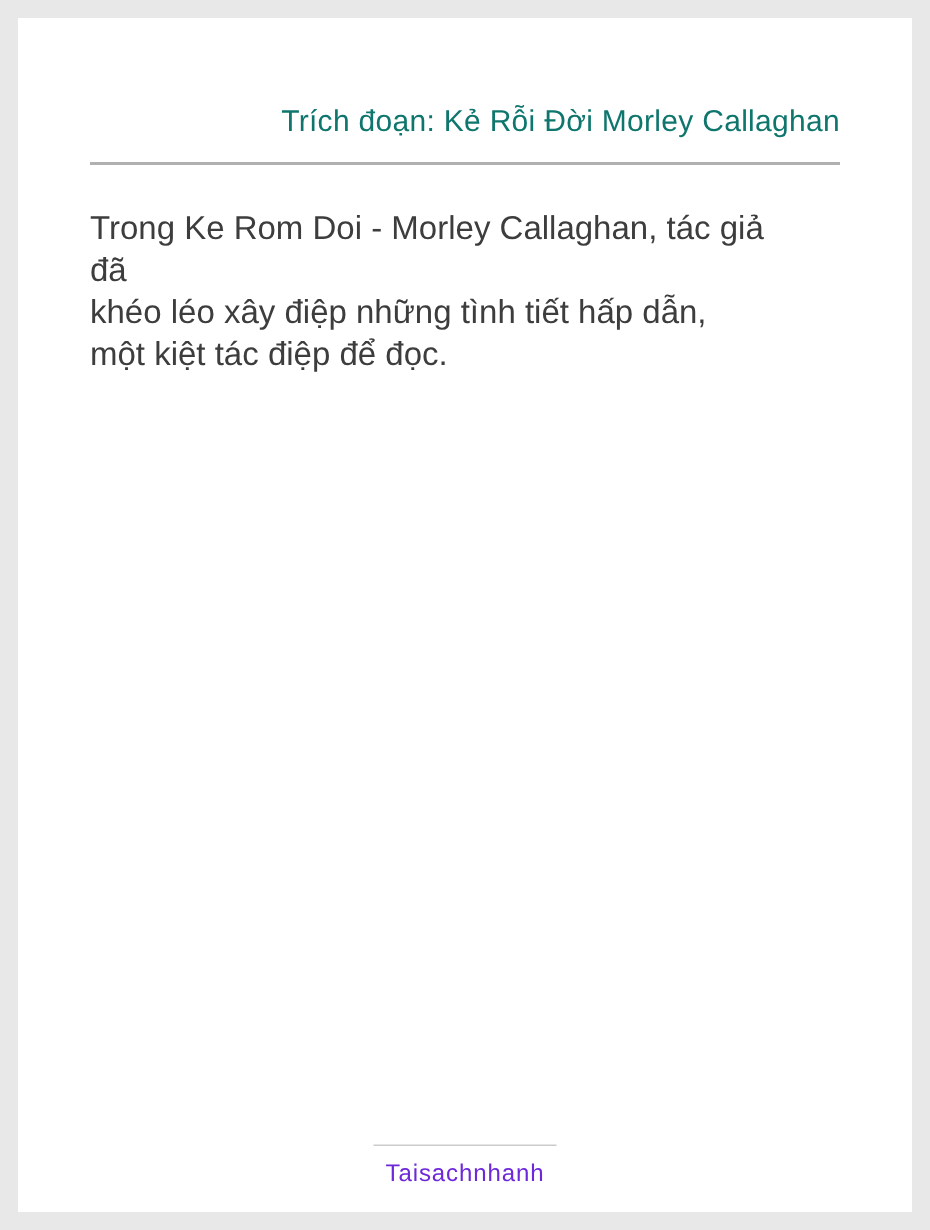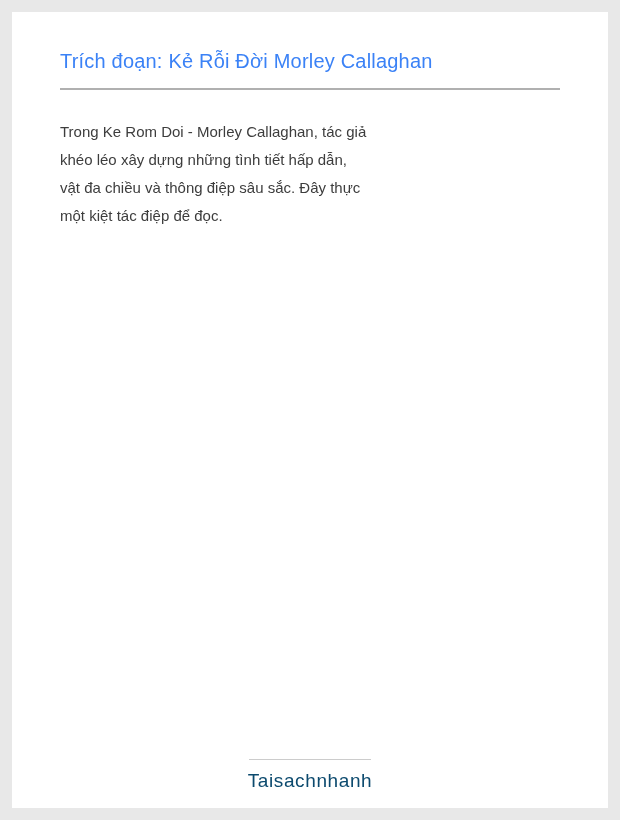--- a/index.html
+++ b/index.html
@@ -15,71 +15,71 @@
     left: 12px;
     top: 12px;
     width: 596px;
     height: 796px;
     background: #ffffff;
     display: flex;
     flex-direction: column;
     padding: 0 48px;
   }
   .page-title {
-    margin-top: 38px;
-    text-align: left;
+    margin-top: 58px;
+    text-align: right;
     font-size: 20px;
     font-weight: 500;
-    color: #3b82f6;
+    color: #0f766e;
     letter-spacing: 0.2px;
   }
   .title-divider {
     margin-top: 15px;
     border: none;
     border-top: 2px solid #b0b0b0;
     width: 100%;
   }
   .excerpt {
     margin-top: 28px;
-    font-size: 15px;
+    font-size: 22px;
     line-height: 28px;
     color: #3d3d3d;
   }
   .footer {
     margin-top: auto;
     margin-bottom: 16px;
     display: flex;
     flex-direction: column;
     align-items: center;
   }
   .footer-divider {
     border: none;
     border-top: 1px solid #cccccc;
     width: 122px;
   }
   .footer-brand {
     margin-top: 10px;
-    font-size: 19px;
-    color: #0c4a6e;
+    font-size: 16px;
+    color: #6d28d9;
     letter-spacing: 0.6px;
   }
 </style>
 </head>
 <body>
 
 <div class="page">
 
   <h1 class="page-title">Trích đoạn: Kẻ Rỗi Đời Morley Callaghan</h1>
 
   <hr class="title-divider">
 
   <div class="excerpt">
     <div>Trong Ke Rom Doi - Morley Callaghan, tác giả</div>
-    <div>khéo léo xây dựng những tình tiết hấp dẫn,</div>
-    <div>vật đa chiều và thông điệp sâu sắc. Đây thực</div>
+    <div>đã</div>
+    <div>khéo léo xây điệp những tình tiết hấp dẫn,</div>
     <div>một kiệt tác điệp để đọc.</div>
   </div>
 
   <div class="footer">
     <hr class="footer-divider">
     <div class="footer-brand">Taisachnhanh</div>
   </div>
 
 </div>
 

